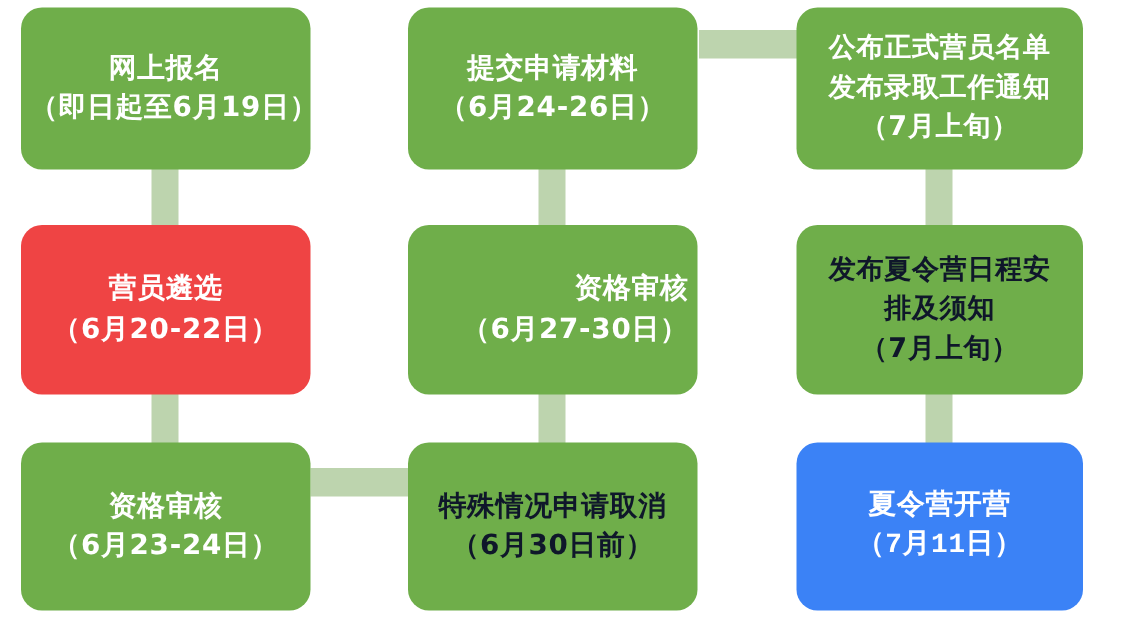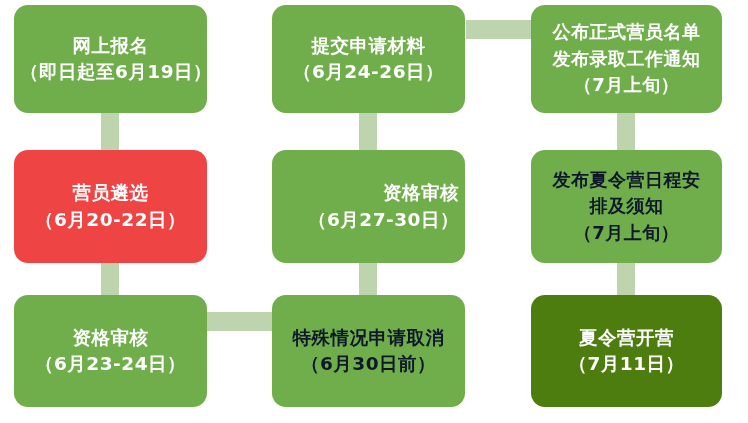--- a/index.html
+++ b/index.html
@@ -128,18 +128,18 @@
   <div class="node col-0 row-2 lines-2" style="background: rgb(111, 174, 74); color: rgb(255, 255, 255);">
     <span class="line">资格审核</span>
     <span class="line">（6月23-24日）</span>
   </div>
 
   <div class="node col-1 row-2 lines-2" style="background: rgb(111, 174, 74); color: #0f172a;">
     <span class="line">特殊情况申请取消</span>
     <span class="line">（6月30日前）</span>
   </div>
 
-  <div class="node col-2 row-2 lines-2" style="background: #4d7c0f; color: rgb(255, 255, 255);">
+  <div class="node col-2 row-2 lines-2" style="background: #3b82f6; color: rgb(255, 255, 255); font-family: Liberation Mono, monospace;">
     <span class="line">夏令营开营</span>
     <span class="line">（7月11日）</span>
   </div>
 
 </div>
 
 </body></html>

